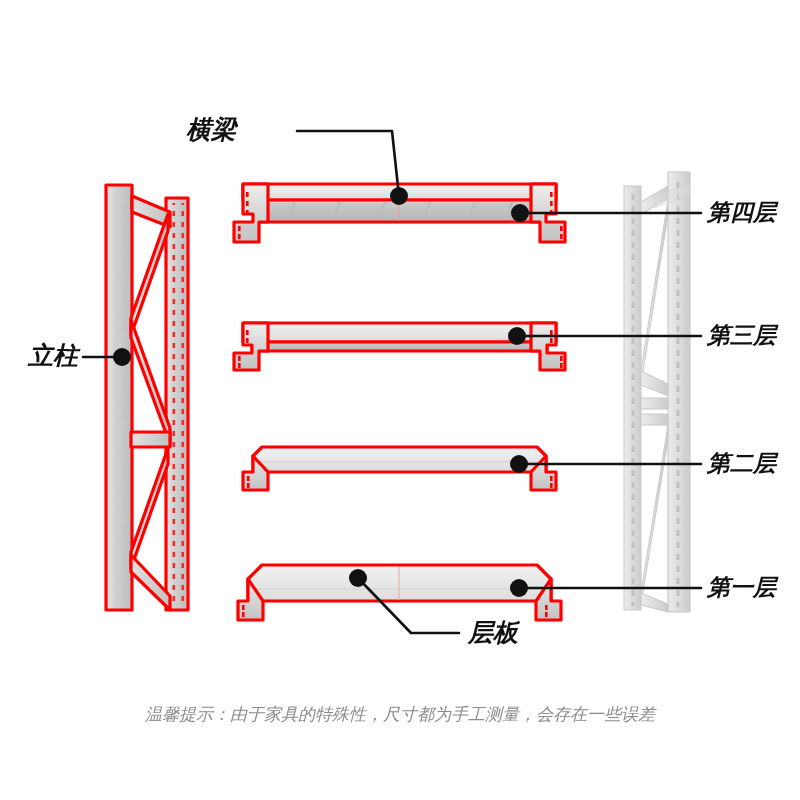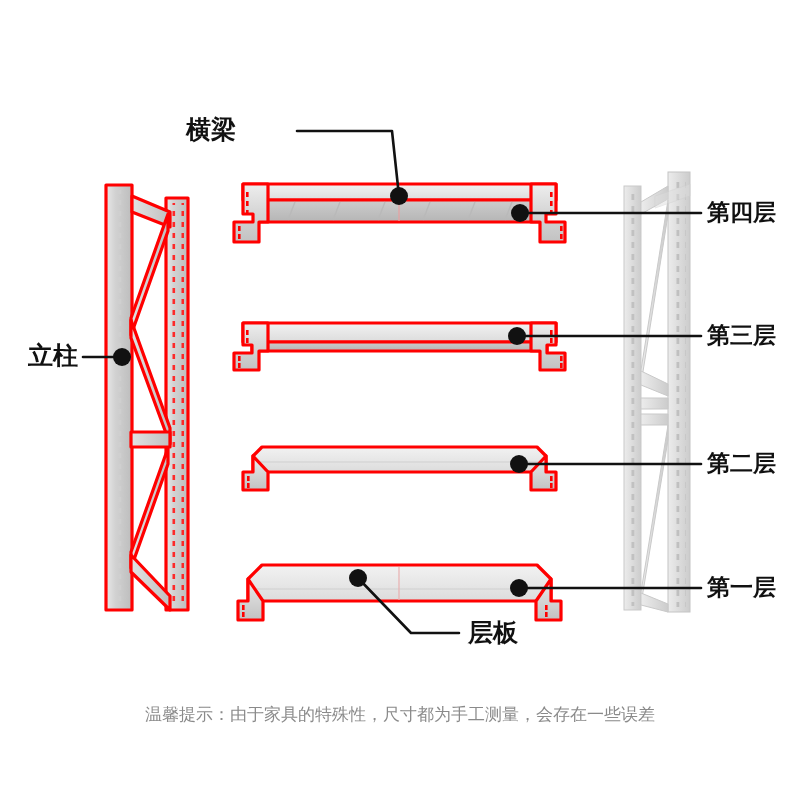--- a/index.html
+++ b/index.html
@@ -14,20 +14,21 @@
     position: relative;
     overflow: hidden;
     font-family: "Liberation Sans", "DejaVu Sans", sans-serif;
   }
   #diagram-root {
     position: absolute;
     left: 0;
     top: 0;
     width: 800px;
     height: 800px;
+    font-style: italic;
   }
   svg#diagram-svg {
     display: block;
     width: 800px;
     height: 800px;
   }
   .callout-text {
     font-family: "Liberation Sans", "DejaVu Sans", sans-serif;
     font-weight: bold;
     font-size: 25px;

